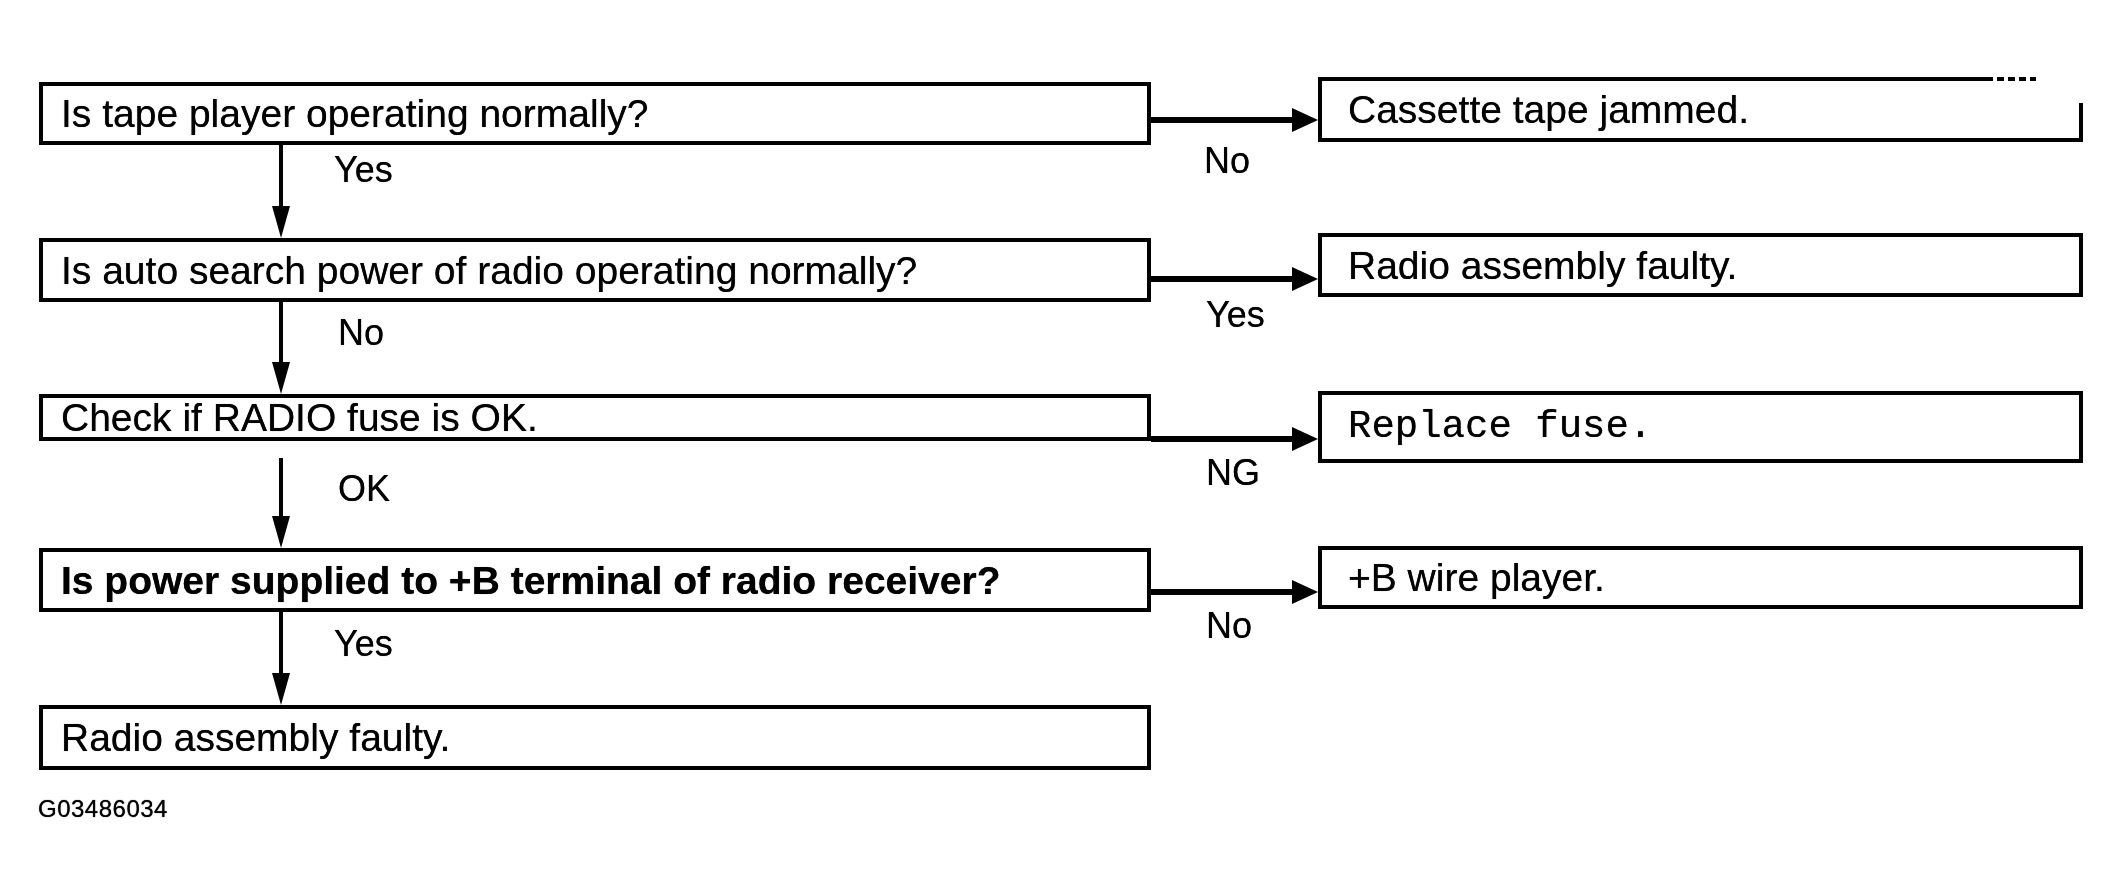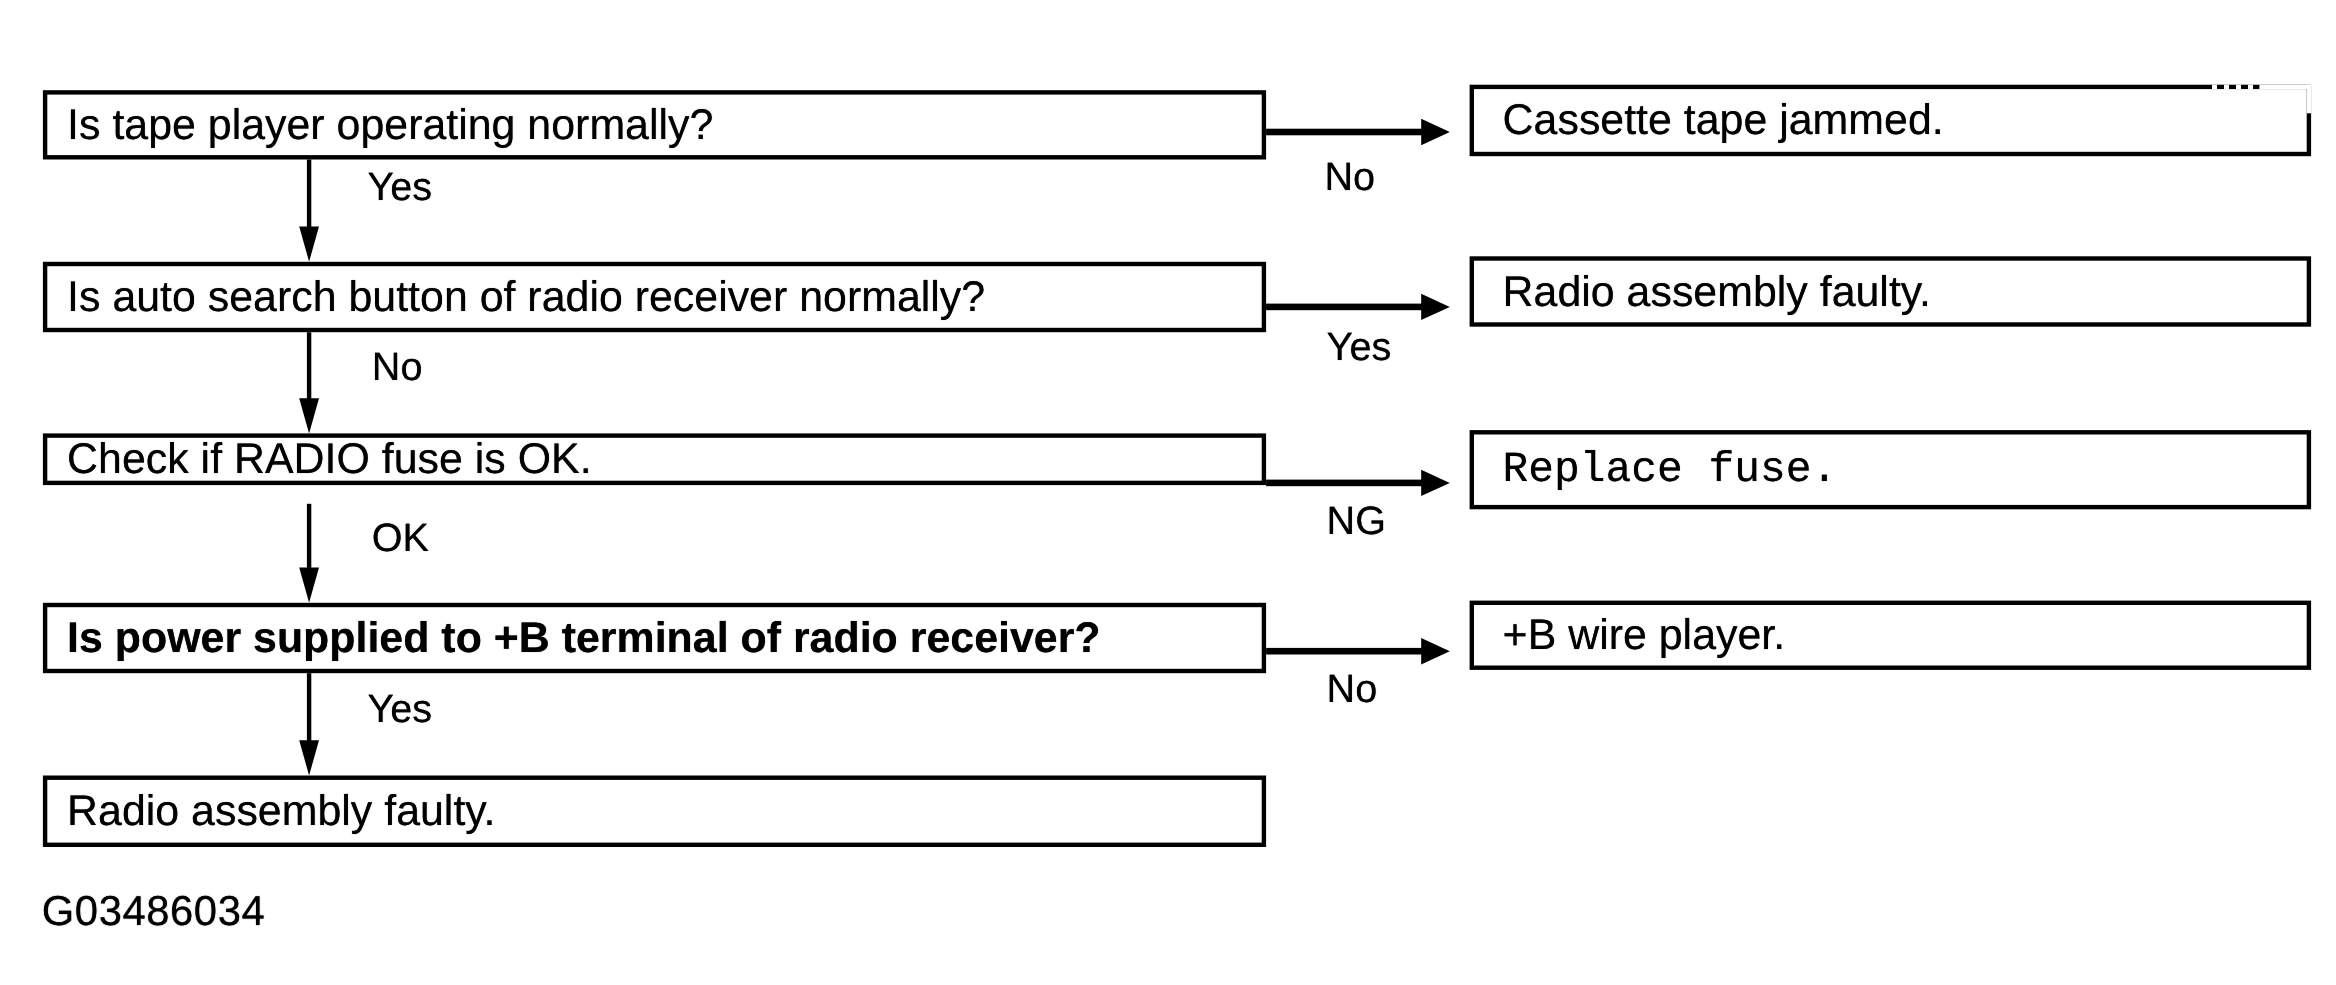--- a/index.html
+++ b/index.html
@@ -22,21 +22,21 @@
     border:4px solid var(--ink);
     background:var(--paper);
     display:flex;
     align-items:center;
     font-size:39px;
     line-height:1;
     white-space:nowrap;
     text-shadow:0 0 0.7px rgba(0,0,0,0.85);
   }
   .lbox{left:39px;width:1112px;padding-left:18px;}
-  .rbox{left:1318px;width:765px;padding-left:26px;margin-left:18px;}
+  .rbox{left:1318px;width:765px;padding-left:26px;}
   .vline{position:absolute;width:4px;background:var(--ink);left:279px;}
   .vhead{
     position:absolute;left:272px;width:0;height:0;
     border-left:9px solid transparent;
     border-right:9px solid transparent;
     border-top:32px solid var(--ink);
   }
   .hline{position:absolute;height:6px;background:var(--ink);left:1151px;width:143px;}
   .hhead{
     position:absolute;left:1292px;width:0;height:0;
@@ -46,24 +46,23 @@
   }
   .lbl{
     position:absolute;
     font-size:36px;line-height:1;
     white-space:nowrap;
     text-shadow:0 0 0.7px rgba(0,0,0,0.85);
     margin-left:28px;
   }
   .figid{
     position:absolute;left:38px;top:797px;
-    font-size:38px;line-height:1;
+    font-size:24px;line-height:1;
     letter-spacing:0.5px;
     text-shadow:0 0 1px rgba(0,0,0,0.9);
-    margin-top:13px;
   }
   
   .erase-top{
     position:absolute;top:-4px;right:-4px;width:47px;height:4px;
     background:var(--paper);
   }
   .erase-top-dashes{
     position:absolute;top:-4px;right:41px;width:52px;height:4px;
     background:repeating-linear-gradient(90deg, transparent 0 7px, var(--paper) 7px 11px);
   }
@@ -87,21 +86,21 @@
     <span>Cassette tape jammed.</span>
     <div class="erase-top"></div>
     <div class="erase-top-dashes"></div>
     <div class="erase-right"></div>
   </div>
   <div class="vline" style="top:145px;height:63px;"></div>
   <div class="vhead" style="top:206px;"></div>
   <span class="lbl" style="left:306px;top:152px;">Yes</span>
 
   <div class="box lbox" style="top:238px;height:64px;">
-    <span>Is auto search button of radio receiver normally?</span>
+    <span>Is auto search power of radio operating normally?</span>
   </div>
   <div class="hline" style="top:276px;"></div>
   <div class="hhead" style="top:267px;"></div>
   <span class="lbl" style="left:1178px;top:297px;">Yes</span>
   <div class="box rbox" style="top:233px;height:64px;">
     <span>Radio assembly faulty.</span>
   </div>
   <div class="vline" style="top:302px;height:62px;"></div>
   <div class="vhead" style="top:362px;"></div>
   <span class="lbl" style="left:310px;top:315px;">No</span>

